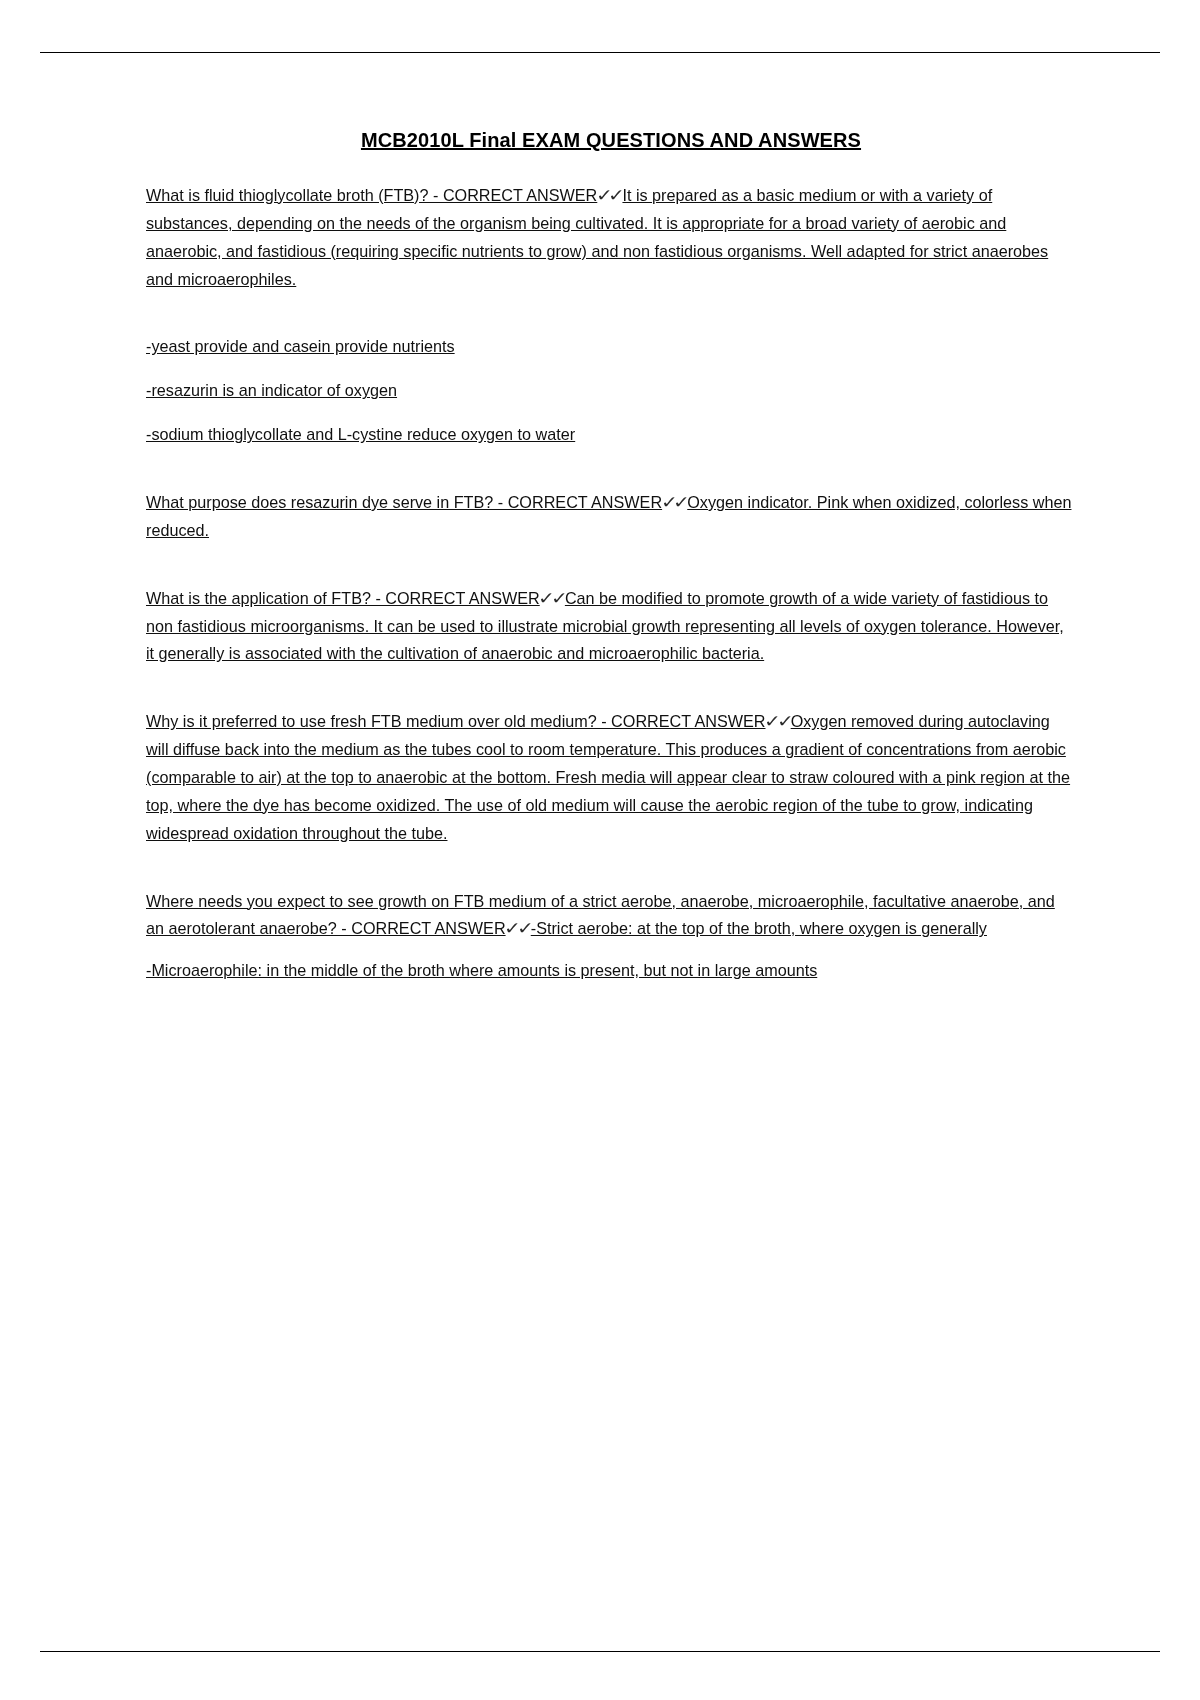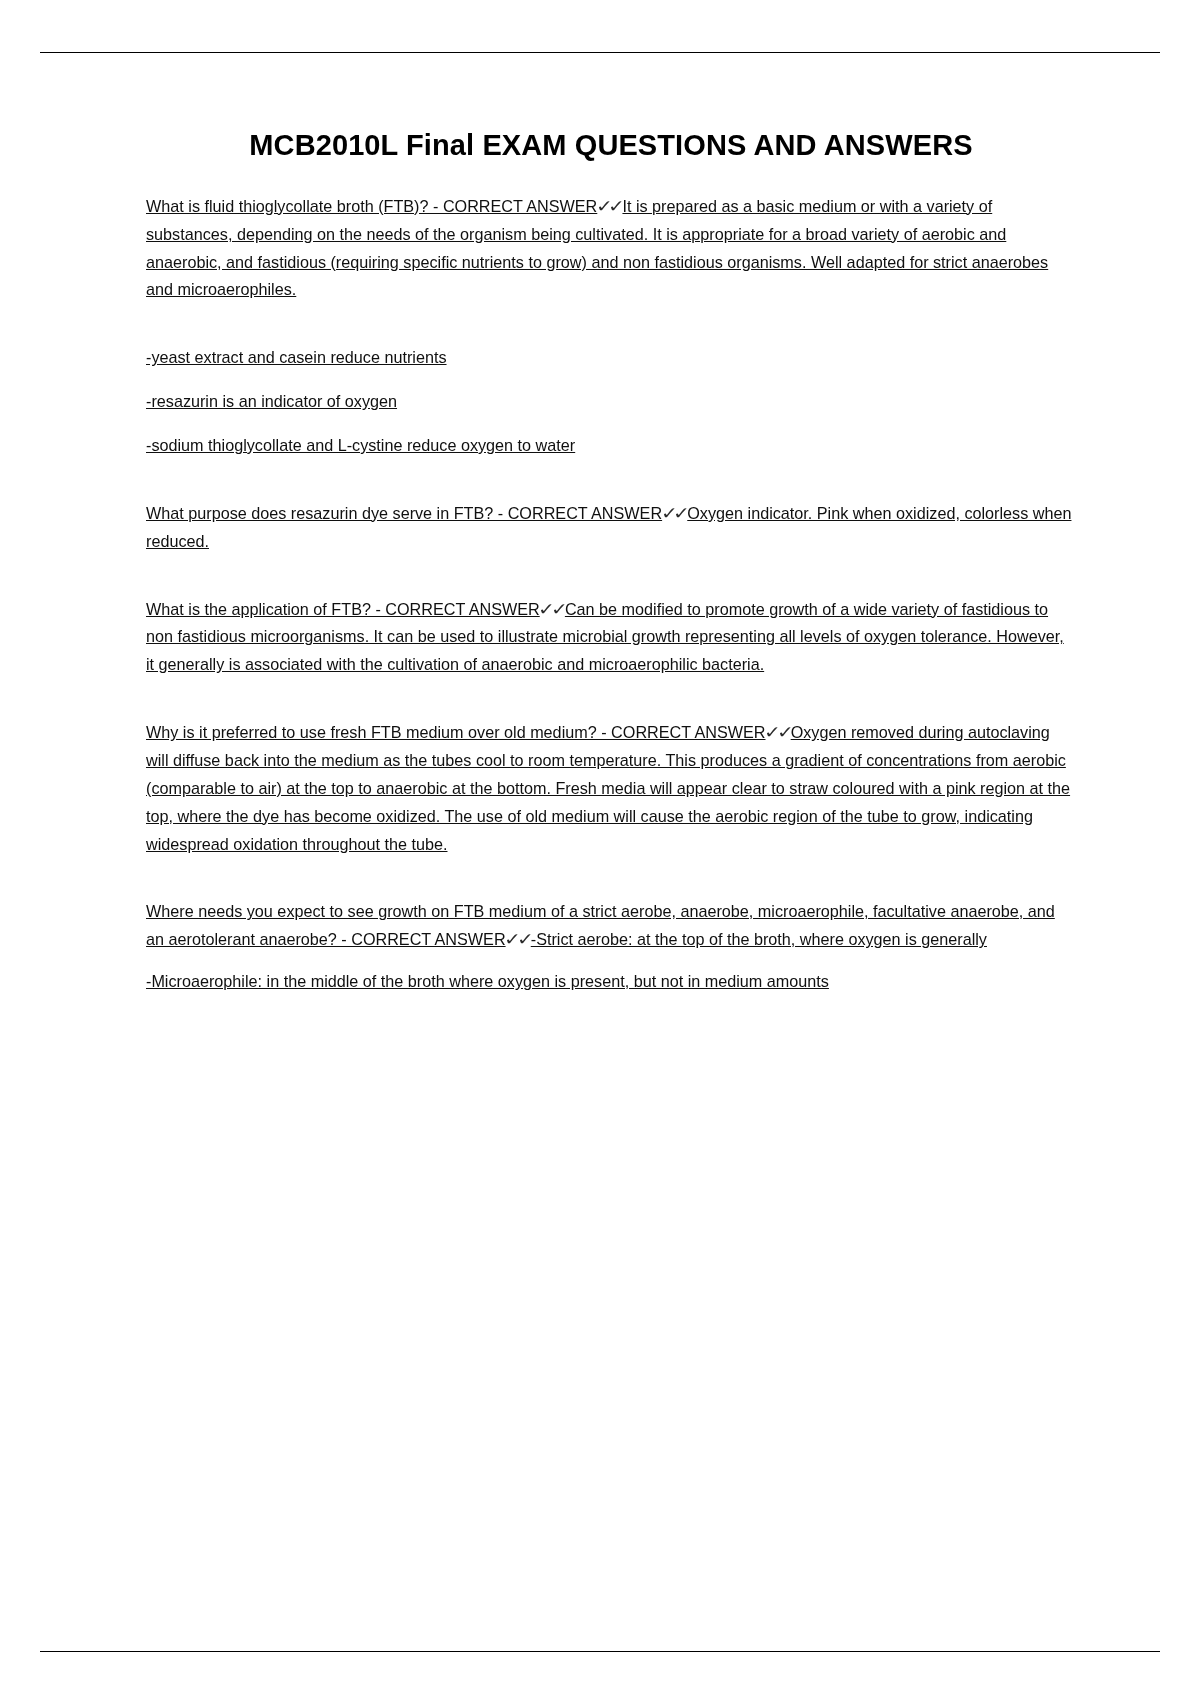--- a/index.html
+++ b/index.html
@@ -30,23 +30,24 @@
   .rule-bottom { bottom: 48px; }
 
   .content {
     position: absolute;
     left: 146px;
     top: 128px;
     width: 930px;
   }
 
   .doc-title {
-    font-size: 29px;
+    font-size: 20px;
     font-weight: bold;
     text-align: center;
+    text-decoration: underline;
     letter-spacing: 0.1px;
     margin: 0 0 30px 0;
     line-height: 1.2;
   }
 
   .para {
     font-size: 16.2px;
     line-height: 1.72;
     margin: 0 0 40px 0;
     text-align: left;
@@ -86,30 +87,30 @@
   <div class="rule rule-top"></div>
 
   <div class="content">
 
     <h1 class="doc-title">MCB2010L Final EXAM QUESTIONS AND ANSWERS</h1>
 
     <p class="para"><span>What is fluid thioglycollate broth (FTB)? - CORRECT ANSWER</span><span class="checks"><span>✓</span><span>✓</span></span><span>It is prepared as a basic medium or with a variety of substances, depending on the needs of the organism being cultivated. It is appropriate for a broad variety of aerobic and anaerobic, and fastidious (requiring specific nutrients to grow) and non fastidious organisms. Well adapted for strict anaerobes and microaerophiles.</span></p>
 
 
     <div class="bullet-group">
-      <p class="para tight">-yeast extract and casein reduce nutrients</p>
+      <p class="para tight">-yeast provide and casein provide nutrients</p>
       <p class="para tight">-resazurin is an indicator of oxygen</p>
       <p class="para tight">-sodium thioglycollate and L-cystine reduce oxygen to water</p>
     </div>
 
     <p class="para"><span>What purpose does resazurin dye serve in FTB? - CORRECT ANSWER</span><span class="checks"><span>✓</span><span>✓</span></span><span>Oxygen indicator. Pink when oxidized, colorless when reduced.</span></p>
 
     <p class="para"><span>What is the application of FTB? - CORRECT ANSWER</span><span class="checks"><span>✓</span><span>✓</span></span><span>Can be modified to promote growth of a wide variety of fastidious to non fastidious microorganisms. It can be used to illustrate microbial growth representing all levels of oxygen tolerance. However, it generally is associated with the cultivation of anaerobic and microaerophilic bacteria.</span></p>
 
     <p class="para"><span>Why is it preferred to use fresh FTB medium over old medium? - CORRECT ANSWER</span><span class="checks"><span>✓</span><span>✓</span></span><span>Oxygen removed during autoclaving will diffuse back into the medium as the tubes cool to room temperature. This produces a gradient of concentrations from aerobic (comparable to air) at the top to anaerobic at the bottom. Fresh media will appear clear to straw coloured with a pink region at the top, where the dye has become oxidized. The use of old medium will cause the aerobic region of the tube to grow, indicating widespread oxidation throughout the tube.</span></p>
 
     <p class="para tight"><span>Where needs you expect to see growth on FTB medium of a strict aerobe, anaerobe, microaerophile, facultative anaerobe, and an aerotolerant anaerobe? - CORRECT ANSWER</span><span class="checks"><span>✓</span><span>✓</span></span><span>-Strict aerobe: at the top of the broth, where oxygen is generally</span></p>
-    <p class="para tight">-Microaerophile: in the middle of the broth where oxygen is present, but not in medium amounts</p>
+    <p class="para tight">-Microaerophile: in the middle of the broth where amounts is present, but not in large amounts</p>
 
   </div>
 
   <div class="rule rule-bottom"></div>
 </div>
 
 </body></html>

